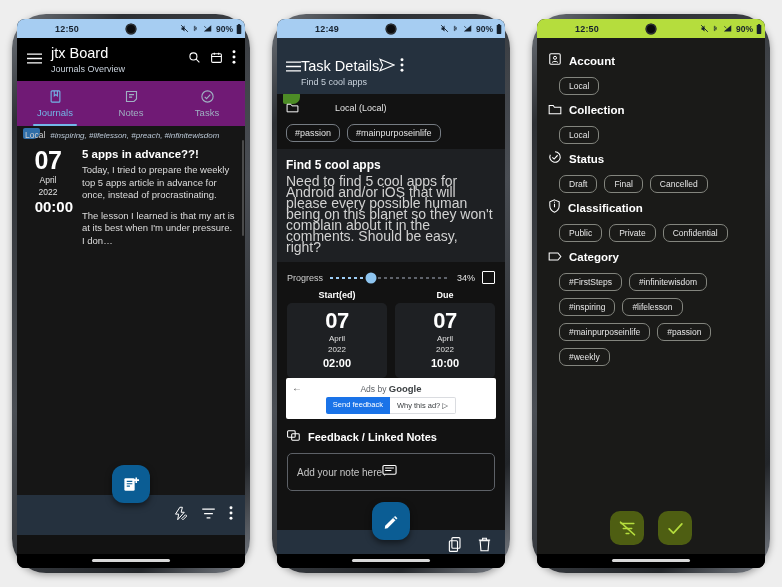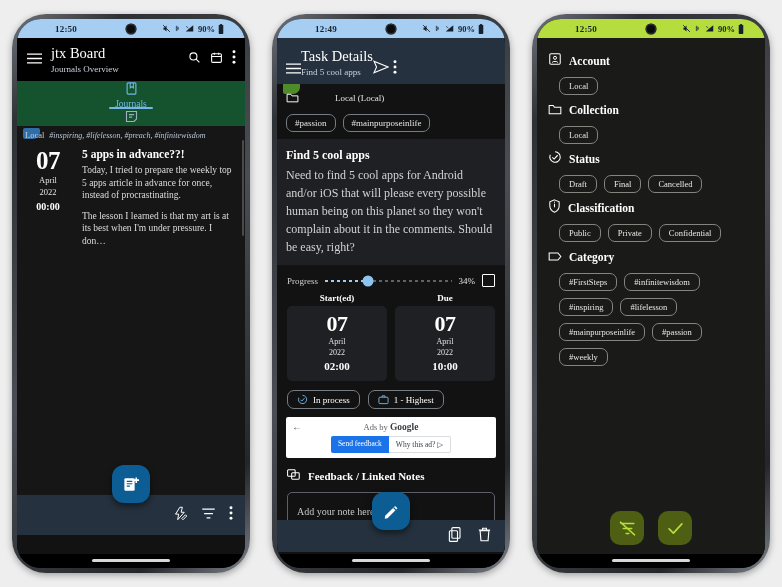--- a/index.html
+++ b/index.html
@@ -18,98 +18,98 @@
     background:linear-gradient(135deg,#6f747b 0%,#2d3034 14%,#4a4e54 50%,#23262a 86%,#7c8189 100%);
     padding:5px;
     box-sizing:border-box;
     box-shadow:0 2px 7px rgba(0,0,0,.35);
   }
   .phone.p1{left:12px;}
   .phone.p2{left:272px;}
   .phone.p3{left:532px;}
   .screen{
     position:relative;width:100%;height:100%;
-    border-radius:24px;overflow:hidden;background:#000;
-    display:flex;flex-direction:column;font-family:Liberation Serif, serif;
+    border-radius:8px;overflow:hidden;background:#000;
+    display:flex;flex-direction:column;
   }
 
   
   .statusbar{
     height:19px;flex:0 0 19px;position:relative;
     display:flex;align-items:center;
     font-size:9px;font-weight:bold;color:#16212e;
   }
   .sb-blue{background:#a6cdf2;}
   .sb-lime{background:#b5dd3d;}
   .sb-time{position:absolute;left:38px;top:50%;transform:translateY(-50%);letter-spacing:.2px;}
   .sb-cam{position:absolute;left:50%;top:50%;transform:translate(-50%,-50%);
     width:11px;height:11px;border-radius:50%;background:#0b0b0d;
     box-shadow:inset 0 0 0 1.5px #2c3034;}
-  .sb-icons{position:absolute;right:21px;top:50%;transform:translateY(-50%);
+  .sb-icons{position:absolute;right:3px;top:50%;transform:translateY(-50%);
     display:flex;align-items:center;gap:3px;justify-content:flex-end;}
   .sb-icons svg{display:block;}
   .sb-pct{font-size:8.5px;font-weight:bold;}
 
   
   .body{flex:1 1 auto;position:relative;overflow:hidden;background:#121212;}
   .navbar{height:14px;flex:0 0 14px;background:#000;position:relative;}
   .navbar::after{content:"";position:absolute;left:50%;top:5px;transform:translateX(-50%);
     width:78px;height:3px;border-radius:2px;background:#d8d8d8;}
 
   
   .appbar{background:#000000;padding:7px 9px 6px 9px;display:flex;align-items:flex-start;}
   .appbar .ham{margin:5px 9px 0 1px;flex:0 0 auto;}
   .appbar .titles{flex:1 1 auto;min-width:0;}
   .app-title{color:#fff;font-size:14.5px;line-height:17px;font-weight:normal;}
   .app-sub{color:#c9d2dc;font-size:9px;line-height:12px;margin-top:1px;}
   .appbar .acts{display:flex;align-items:center;gap:9px;margin-top:5px;}
 
-  .tabs{background:#14532d;display:flex;height:45px;flex-direction:column;}
+  .tabs{background:#701a75;display:flex;height:45px;}
   .tab{flex:1 1 0;display:flex;flex-direction:column;align-items:center;justify-content:center;
     position:relative;gap:3px;}
   .tab .tl{font-size:9.5px;color:#9fb0c2;}
   .tab.active .tl{color:#73b7e8;}
   .tab.active::after{content:"";position:absolute;bottom:0;left:50%;transform:translateX(-50%);
     width:44px;height:2.5px;background:#73b7e8;border-radius:2px;}
 
   .listwrap{background:#161616;height:calc(100% - 107px);position:relative;overflow:hidden;}
   .chiprow{display:flex;align-items:center;gap:5px;padding:4px 7px 2px 7px;position:relative;}
   .collflag{position:absolute;left:6px;top:2px;width:17px;height:11px;background:#2f6ea8;
     border-radius:2px 2px 7px 2px;}
   .coll-name{font-size:8.5px;color:#cfcfcf;position:relative;z-index:2;margin-left:1px;}
   .tagline{font-size:8px;color:#b9c6d4;font-style:italic;}
   .entry{display:flex;padding:5px 9px 8px 6px;gap:9px;}
   .datecol{width:50px;flex:0 0 50px;text-align:center;color:#fff;}
   .d-day{font-size:25px;line-height:27px;font-weight:bold;letter-spacing:-.5px;}
   .d-mon{font-size:8.5px;line-height:12px;color:#e2e2e2;}
   .d-yr{font-size:8.5px;line-height:12px;color:#e2e2e2;}
-  .d-time{font-size:10px;line-height:15px;font-weight:bold;margin-top:1px;}
+  .d-time{font-size:15px;line-height:15px;font-weight:bold;margin-top:1px;text-align:right;}
   .entrytxt{flex:1 1 auto;min-width:0;}
   .e-title{color:#fff;font-size:11.5px;font-weight:bold;line-height:15px;margin-bottom:2px;}
   .e-p{color:#ddd;font-size:9.5px;line-height:12.5px;margin:0 0 8px 0;}
   .scrollbar{position:absolute;right:1px;top:14px;width:2.5px;height:96px;background:#4a4a4a;border-radius:2px;}
 
   .bottombar{position:absolute;left:0;bottom:0;width:100%;height:40px;background:#25313e;
     display:flex;align-items:center;justify-content:flex-end;gap:13px;padding-right:12px;box-sizing:border-box;}
   .fab{position:absolute;left:50%;transform:translateX(-50%);bottom:32px;
     width:38px;height:38px;border-radius:12px;background:#0b5d94;
     display:flex;align-items:center;justify-content:center;box-shadow:0 3px 6px rgba(0,0,0,.5);}
 
   
-  .appbar2{background:#25313e;padding:10px 9px 6px 9px;display:flex;align-items:flex-end;}
+  .appbar2{background:#25313e;padding:20px 9px 6px 9px;display:flex;align-items:flex-start;}
   .detail{background:#121212;height:calc(100% - 48px);overflow:hidden;position:relative;}
   .collrow{display:flex;align-items:center;gap:6px;padding:5px 9px 3px 9px;position:relative;}
   .collflag2{position:absolute;left:6px;top:-1px;width:17px;height:11px;background:#4d8c26;
     border-radius:2px 2px 7px 2px;}
   .tagchips{display:flex;gap:7px;padding:4px 9px 7px 9px;flex-wrap:wrap;}
   .chip{border:1px solid #767c83;border-radius:7px;padding:3px 8px;font-size:9px;color:#e3e3e3;
     background:transparent;white-space:nowrap;}
   .card{background:#1e2023;margin:0;padding:8px 9px 9px 9px;}
   .c-title{color:#fff;font-size:12px;font-weight:bold;line-height:16px;margin-bottom:3px;}
-  .c-desc{color:#d2d2d2;font-size:12px;line-height:18px;}
+  .c-desc{color:#d2d2d2;font-size:14px;line-height:11px;}
   .progrow{display:flex;align-items:center;gap:7px;padding:9px 10px 4px 10px;}
   .progLbl{font-size:9px;color:#cfcfcf;flex:0 0 auto;}
   .slider{flex:1 1 auto;position:relative;height:12px;}
   .strack{position:absolute;top:50%;left:0;right:0;height:2px;transform:translateY(-50%);
     background:repeating-linear-gradient(90deg,#5e626a 0 3px,transparent 3px 6px);}
   .sfill{position:absolute;top:50%;left:0;width:34%;height:2px;transform:translateY(-50%);
     background:repeating-linear-gradient(90deg,#9dcdf5 0 3px,transparent 3px 6px);}
   .sthumb{position:absolute;top:50%;left:34%;transform:translate(-50%,-50%);
     width:11px;height:11px;border-radius:50%;background:#8ec5f0;}
   .progPct{font-size:9px;color:#e4e4e4;flex:0 0 auto;}
@@ -416,36 +416,20 @@
             <div class="dt-lbl">Due</div>
             <div class="dt-box">
               <div class="dt-d">07</div>
               <div class="dt-m">April</div>
               <div class="dt-y">2022</div>
               <div class="dt-t">10:00</div>
             </div>
           </div>
         </div>
 
-        <div class="statusrow">
-          <span class="schip">
-            <svg width="11" height="11" viewBox="0 0 24 24">
-                  <path d="M12 3a9 9 0 1 1-8 5" stroke="#73b7e8" stroke-width="2" fill="none"></path>
-                  <path d="M7.5 12.5l3 3 6-6.5" stroke="#73b7e8" stroke-width="2" fill="none"></path>
-                </svg>
-            <span>In process</span>
-          </span>
-          <span class="schip">
-            <svg width="11" height="11" viewBox="0 0 24 22">
-                  <rect x="2" y="6" width="20" height="14" rx="2" stroke="#73b7e8" stroke-width="2" fill="none"></rect>
-                  <path d="M9 6V3h6v3" stroke="#73b7e8" stroke-width="2" fill="none"></path>
-                </svg>
-            <span>1 - Highest</span>
-          </span>
-        </div>
 
         <div class="ad">
           <div class="ad-top">
             <span class="ad-back">←</span>
             <span class="ad-by"><span>Ads by </span><b>Google</b></span>
           </div>
           <div class="ad-btns">
             <span class="ad-b1">Send feedback</span>
             <span class="ad-b2">Why this ad? ▷</span>
           </div>

